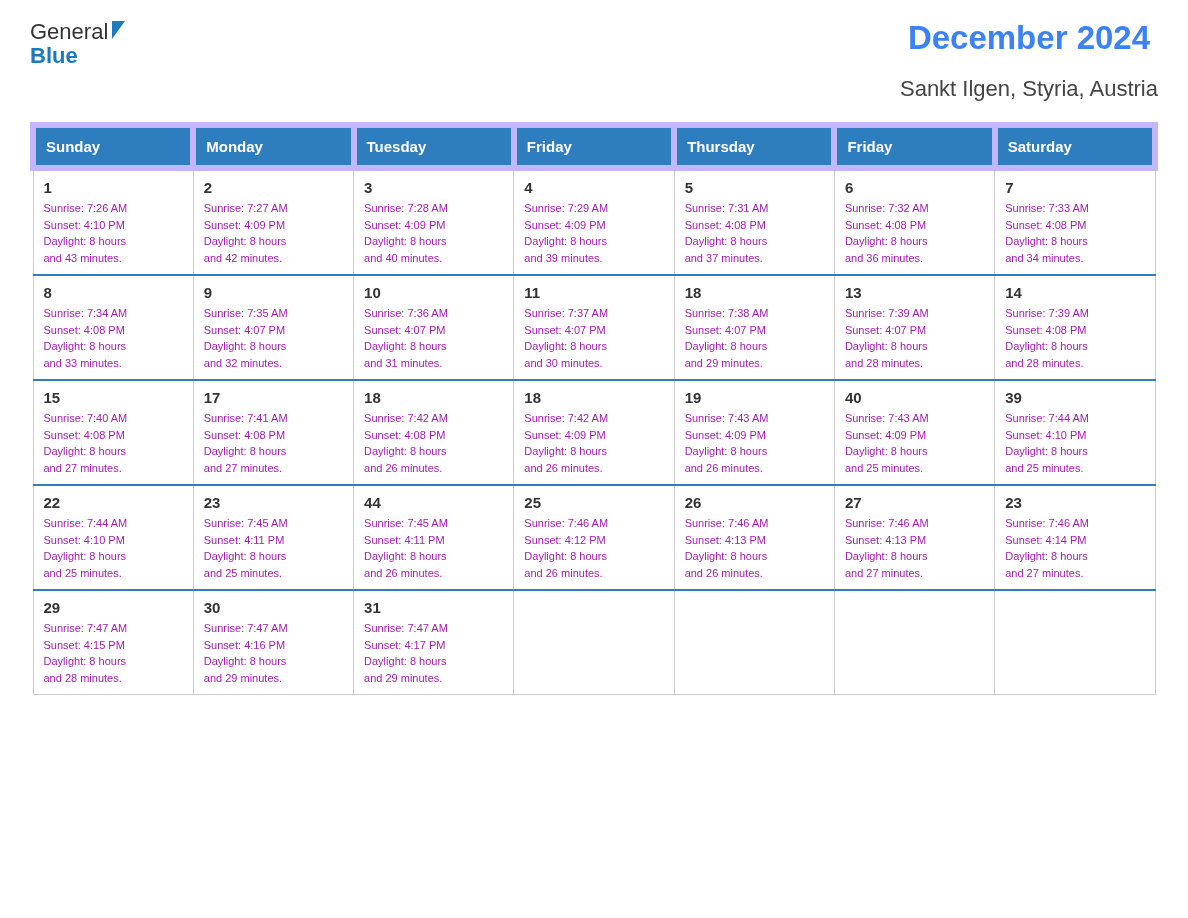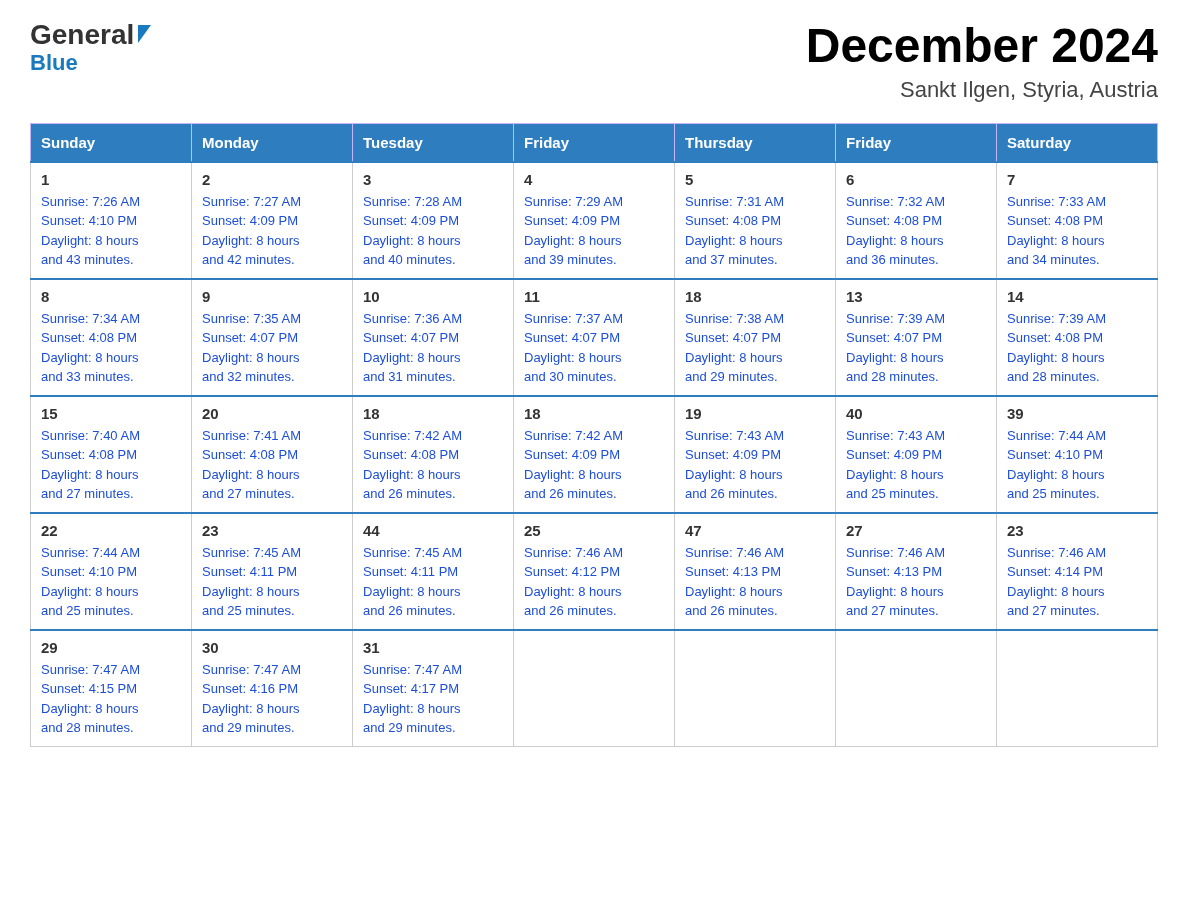--- a/index.html
+++ b/index.html
@@ -18,85 +18,85 @@
     }
     .logo {
       display: flex;
       align-items: center;
       gap: 0;
     }
     .title-block {
       text-align: right;
     }
     .title-block h1 {
-      font-size: 48px;
+      font-size: 33px;
       font-weight: bold;
-      color: #000000;
+      color: #3b82f6;
       line-height: 1.1;
       text-align: center;
     }
     .title-block h2 {
       font-size: 22px;
       font-weight: normal;
       color: #444;
-      margin-top: 4px;
+      margin-top: 20px;
     }
     .calendar-table {
       width: 100%;
       border-collapse: collapse;
     }
     .calendar-table thead tr th {
       background-color: #2e7dbf;
       color: #fff;
       font-size: 15px;
       font-weight: bold;
       padding: 10px 10px;
       text-align: left;
-      border: 1px solid #c4b5fd;
+      border: 6px solid #c4b5fd;
     }
     .calendar-table tbody tr td {
       vertical-align: top;
       padding: 8px 10px;
       border: 1px solid #ccc;
       font-size: 13px;
       color: #333;
       width: 14.28%;
       min-height: 100px;
     }
     .calendar-table tbody tr td .day-num {
       font-size: 15px;
       font-weight: bold;
       margin-bottom: 4px;
       display: block;
     }
     .calendar-table tbody tr td .day-info {
-      font-size: 13px;
+      font-size: 11px;
       line-height: 1.5;
-      color: #1d4ed8;
+      color: #a21caf;
     }
     .calendar-table tbody tr {
       border-top: 2px solid #2e7dbf;
     }
     .empty-cell {
       background: #fff;
     }
     .logo-icon {
       display: flex;
       flex-direction: column;
       align-items: flex-start;
       margin-right: 0;
     }
   </style>
 </head>
 <body>
 
 <div class="header">
   <div class="logo">
     <div class="logo-icon">
-      <div style="font-size:28px;font-weight:bold;color:#333;line-height:1.1;">General<span style="display:inline-block;width:0;height:0;border-style:solid;border-width:18px 13px 0 0;border-color:#1a7abf transparent transparent transparent;margin-left:4px;vertical-align:middle;position:relative;top:-3px;"></span></div>
+      <div style="font-size:22px;font-weight:normal;color:#333;line-height:1.1;">General<span style="display:inline-block;width:0;height:0;border-style:solid;border-width:18px 13px 0 0;border-color:#1a7abf transparent transparent transparent;margin-left:4px;vertical-align:middle;position:relative;top:-3px;"></span></div>
       <div style="font-size:22px;font-weight:bold;color:#1a7abf;line-height:1.1;">Blue</div>
     </div>
   </div>
   <div class="title-block">
     <h1>December 2024</h1>
     <h2>Sankt Ilgen, Styria, Austria</h2>
   </div>
 </div>
 
 <table class="calendar-table">
@@ -171,21 +171,21 @@
           <span class="day-num">14</span>
 <div class="day-info">Sunrise: 7:39 AM<br>Sunset: 4:08 PM<br>Daylight: 8 hours<br>and 28 minutes.</div>
         </td>
       </tr>
       <tr>
         <td>
           <span class="day-num">15</span>
 <div class="day-info">Sunrise: 7:40 AM<br>Sunset: 4:08 PM<br>Daylight: 8 hours<br>and 27 minutes.</div>
         </td>
         <td>
-          <span class="day-num">20</span>
+          <span class="day-num">17</span>
 <div class="day-info">Sunrise: 7:41 AM<br>Sunset: 4:08 PM<br>Daylight: 8 hours<br>and 27 minutes.</div>
         </td>
         <td>
           <span class="day-num">18</span>
 <div class="day-info">Sunrise: 7:42 AM<br>Sunset: 4:08 PM<br>Daylight: 8 hours<br>and 26 minutes.</div>
         </td>
         <td>
           <span class="day-num">18</span>
 <div class="day-info">Sunrise: 7:42 AM<br>Sunset: 4:09 PM<br>Daylight: 8 hours<br>and 26 minutes.</div>
         </td>
@@ -213,21 +213,21 @@
         </td>
         <td>
           <span class="day-num">44</span>
 <div class="day-info">Sunrise: 7:45 AM<br>Sunset: 4:11 PM<br>Daylight: 8 hours<br>and 26 minutes.</div>
         </td>
         <td>
           <span class="day-num">25</span>
 <div class="day-info">Sunrise: 7:46 AM<br>Sunset: 4:12 PM<br>Daylight: 8 hours<br>and 26 minutes.</div>
         </td>
         <td>
-          <span class="day-num">47</span>
+          <span class="day-num">26</span>
 <div class="day-info">Sunrise: 7:46 AM<br>Sunset: 4:13 PM<br>Daylight: 8 hours<br>and 26 minutes.</div>
         </td>
         <td>
           <span class="day-num">27</span>
 <div class="day-info">Sunrise: 7:46 AM<br>Sunset: 4:13 PM<br>Daylight: 8 hours<br>and 27 minutes.</div>
         </td>
         <td>
           <span class="day-num">23</span>
 <div class="day-info">Sunrise: 7:46 AM<br>Sunset: 4:14 PM<br>Daylight: 8 hours<br>and 27 minutes.</div>
         </td>

